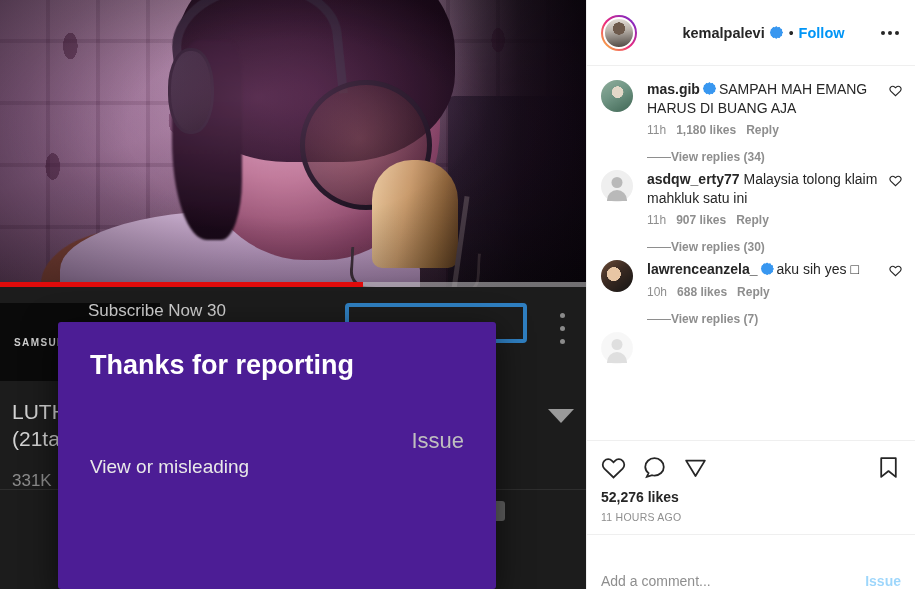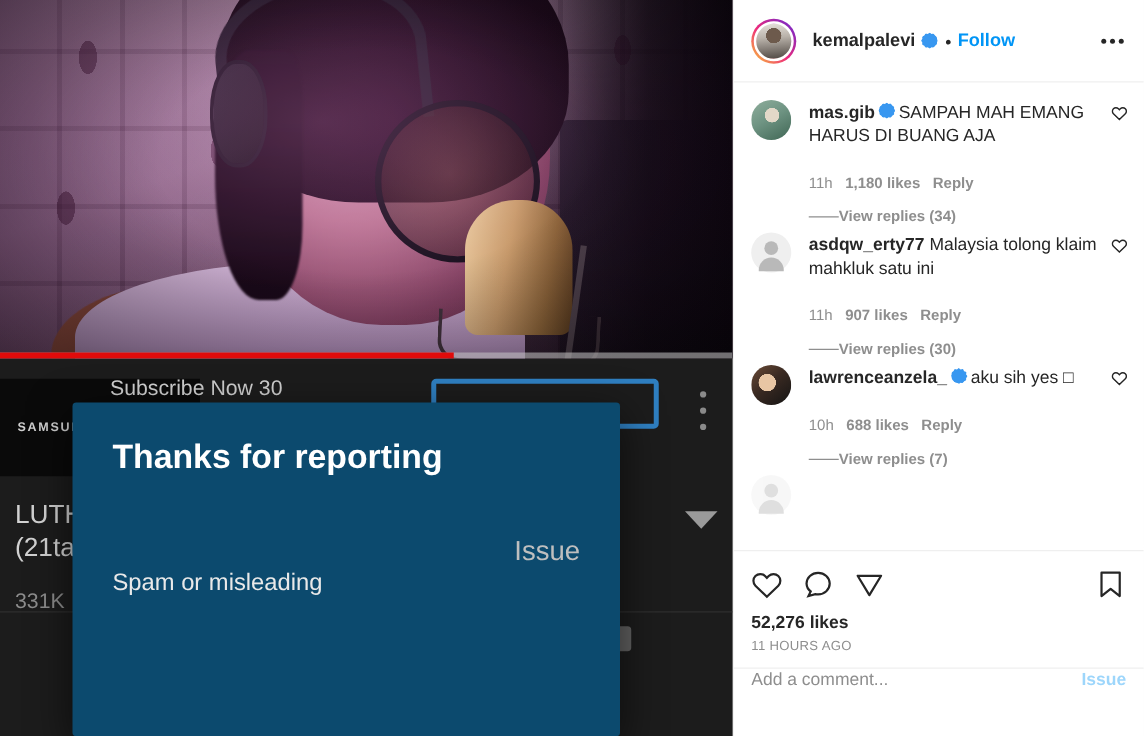--- a/index.html
+++ b/index.html
@@ -184,21 +184,21 @@
   .act-row { position: absolute; left: 0; top: 214px; width: 586px; height: 88px; }
   .act-item { position: absolute; text-align: center; color: #9a9a9a; font-size: 14px; }
   .act-glyph {
     width: 20px; height: 20px; margin: 0 auto 10px auto;
     background: #6e6e6e; border-radius: 3px; opacity: .85;
   }
 
   
   .report-dialog {
     position: absolute; left: 58px; top: 322px; width: 438px; height: 267px;
-    background: #0c4a6e; border-radius: 3px;
+    background: #4c1d95; border-radius: 3px;
     box-shadow: 0 10px 34px rgba(0,0,0,.6);
     padding: 28px 32px 0 32px;
   }
   .rd-title { color: #ffffff; font-size: 27px; font-weight: 700; line-height: 1.15; }
   .rd-issue-label { color: #bfbfbf; font-size: 22px; margin-top: 47px; text-align: right; }
   .rd-issue-value { color: #e9e9e9; font-size: 19px; margin-top: 2px; }
   .rd-body { color: #a8a8a8; font-size: 19px; line-height: 1.42; margin-top: 27px; }
   .rd-link { color: #5a9fe0; }
 
   
@@ -215,21 +215,21 @@
     padding: 2px;
     background: linear-gradient(45deg, #f9ce34 0%, #ee2a7b 45%, #6228d7 100%);
     display: flex; align-items: center; justify-content: center;
   }
   .avatar-ring > .av-inner {
     width: 100%; height: 100%; border-radius: 50%; border: 2px solid #fff;
     background:
       radial-gradient(circle at 50% 34%, #6d5a4c 0 26%, transparent 27%),
       linear-gradient(175deg, #e7e2dc 0%, #b9b2aa 40%, #4c4540 100%);
   }
-  .ig-head-mid { flex: 1 1 auto; display: flex; align-items: center; margin-left: 13px; min-width: 0; }
+  .ig-head-mid { flex: 1 1 auto; display: flex; align-items: center; margin-left: 13px; min-width: 0; justify-content: center; }
   .ig-username { font-size: 14.5px; font-weight: 700; color: #262626; }
   .verified-badge {
     width: 13px; height: 13px; margin: 0 5px 0 5px; flex: 0 0 13px;
     background: #3897f0; color: #fff; font-size: 9px; line-height: 13px;
     text-align: center; border-radius: 50%;
     clip-path: polygon(50% 0%,61% 9%,76% 6%,83% 19%,97% 24%,95% 39%,105% 50%,95% 61%,97% 76%,83% 81%,76% 94%,61% 91%,50% 100%,39% 91%,24% 94%,17% 81%,3% 76%,5% 61%,-5% 50%,5% 39%,3% 24%,17% 19%,24% 6%,39% 9%);
   }
   .dot-sep { color: #262626; font-size: 14px; margin: 0 5px 0 1px; }
   .follow-link { color: #0095f6; font-size: 14.5px; font-weight: 600; cursor: pointer; }
   .ig-more-dots { display: flex; gap: 3px; margin-left: auto; padding: 8px 4px; cursor: pointer; }
@@ -262,21 +262,21 @@
   }
   .c-avatar.a3 {
     background:
       radial-gradient(circle at 40% 44%, #e8c6a4 0 26%, transparent 27%),
       linear-gradient(140deg, #6b4b37 0%, #3a2a22 45%, #141414 100%);
   }
   .c-body { flex: 1 1 auto; min-width: 0; padding-right: 6px; }
   .c-text { font-size: 14px; line-height: 1.33; color: #262626; word-wrap: break-word; }
   .c-user { font-weight: 700; color: #262626; text-align: center; }
   .c-text .verified-badge { display: inline-block; vertical-align: -1px; margin: 0 3px 0 3px; }
-  .c-meta { margin-top: 22px; font-size: 12px; color: #8e8e8e; display: flex; gap: 10px; align-items: center; }
+  .c-meta { margin-top: 6px; font-size: 12px; color: #8e8e8e; display: flex; gap: 10px; align-items: center; }
   .c-meta .meta-strong { font-weight: 600; color: #8e8e8e; }
   .c-meta .meta-reply { font-weight: 600; color: #8e8e8e; cursor: pointer; }
   .c-replies { margin-top: 13px; display: flex; align-items: center; }
   .reply-line { width: 24px; height: 1px; background: #8e8e8e; display: block; }
   .reply-label { font-size: 12px; font-weight: 600; color: #8e8e8e; cursor: pointer; }
   .c-like {
     flex: 0 0 14px; margin-top: 4px; cursor: pointer;
   }
   .partial-comment { display: flex; opacity: .45; }
   .ig-comments-fade {
@@ -286,21 +286,21 @@
   }
 
   .ig-actions { flex: 0 0 auto; border-top: 1px solid #efefef; padding: 8px 14px 0 14px; }
   .action-icons { display: flex; align-items: center; gap: 16px; padding: 6px 0 2px 0; }
   .action-icons .spacer { flex: 1 1 auto; }
   .likes-count { font-size: 14px; font-weight: 700; color: #262626; margin-top: 7px; }
   .time-ago { font-size: 10.5px; color: #8e8e8e; letter-spacing: .25px; margin: 6px 0 11px 0; text-transform: uppercase; }
 
   .ig-addcomment {
     flex: 0 0 auto; border-top: 1px solid #efefef; height: 55px;
-    display: flex; align-items: flex-start; padding: 0 14px;
+    display: flex; align-items: flex-end; padding: 0 14px;
   }
   .ig-addcomment input {
     flex: 1 1 auto; border: none; outline: none; font-size: 14px;
     font-family: "Liberation Sans", sans-serif; color: #262626; background: transparent;
   }
   .ig-addcomment input::placeholder { color: #8e8e8e; }
   .post-btn {
     font-size: 14px; font-weight: 600; color: #0095f6; opacity: .38;
     background: none; border: none; cursor: pointer;
     font-family: "Liberation Sans", sans-serif;
@@ -379,21 +379,21 @@
         </div>
         <div class="act-item" style="left:450px;top:0;width:90px;">
           <div class="act-glyph"></div>
         </div>
       </div>
     </div>
 
     <div class="report-dialog">
       <div class="rd-title">Thanks for reporting</div>
       <div class="rd-issue-label">Issue</div>
-      <div class="rd-issue-value">Spam or misleading</div>
+      <div class="rd-issue-value">View or misleading</div>
     </div>
   </div>
 
   <div class="ig-pane">
 
     <div class="ig-header">
       <div class="avatar-ring">
         <div class="av-inner"></div>
       </div>
       <div class="ig-head-mid">

